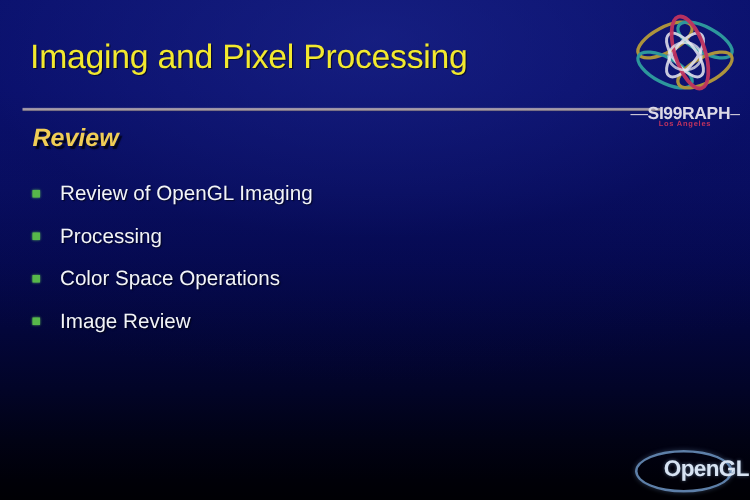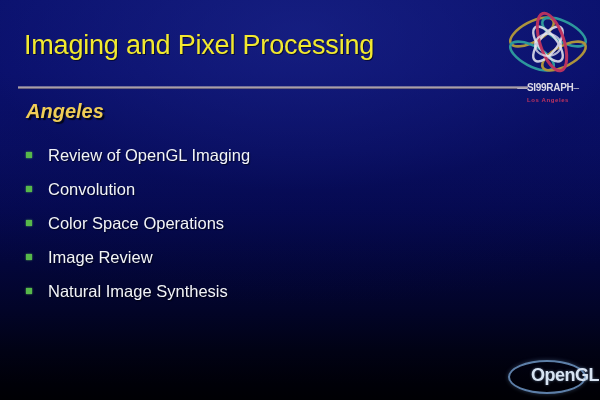--- a/index.html
+++ b/index.html
@@ -111,21 +111,21 @@
     top: 0px;
     width: 92px;
     height: 74px;
   }
   #siggraph-wordmark {
     position: absolute;
     left: 0;
     top: 74px;
     width: 100px;
     text-align: center;
-    font-size: 10px;
+    font-size: 14px;
     font-weight: bold;
     color: #dcd9e6;
     letter-spacing: -0.3px;
     white-space: nowrap;
   }
   .wm-dash {
     color: #c9c4d4;
     font-weight: normal;
   }
   #siggraph-sub {
@@ -180,42 +180,38 @@
 </style>
 </head>
 <body>
 
 <div id="slide">
 
   <div id="title">Imaging and Pixel Processing</div>
 
   <div id="title-rule"></div>
 
-  <div id="outline-heading">Angeles</div>
+  <div id="outline-heading">Review</div>
 
   <ul id="bullet-list">
     <li class="bullet-row">
       <span class="bullet-mark"></span>
       <span class="bullet-text">Review of OpenGL Imaging</span>
     </li>
     <li class="bullet-row">
       <span class="bullet-mark"></span>
-      <span class="bullet-text">Convolution</span>
+      <span class="bullet-text">Processing</span>
     </li>
     <li class="bullet-row">
       <span class="bullet-mark"></span>
       <span class="bullet-text">Color Space Operations</span>
     </li>
     <li class="bullet-row">
       <span class="bullet-mark"></span>
       <span class="bullet-text">Image Review</span>
-    </li>
-    <li class="bullet-row">
-      <span class="bullet-mark"></span>
-      <span class="bullet-text">Natural Image Synthesis</span>
     </li>
   </ul>
 
   <div id="siggraph-logo">
     <svg id="siggraph-rings" viewBox="0 0 92 74">
       <g fill="none" stroke-width="2.6" opacity="0.95">
         <ellipse cx="30" cy="24" rx="24" ry="10" stroke="#b59a3a" transform="rotate(-28 30 24)"></ellipse>
         <ellipse cx="62" cy="24" rx="24" ry="10" stroke="#2f9f9f" transform="rotate(28 62 24)"></ellipse>
         <ellipse cx="30" cy="48" rx="24" ry="10" stroke="#2f9f9f" transform="rotate(28 30 48)"></ellipse>
         <ellipse cx="62" cy="48" rx="24" ry="10" stroke="#b59a3a" transform="rotate(-28 62 48)"></ellipse>

